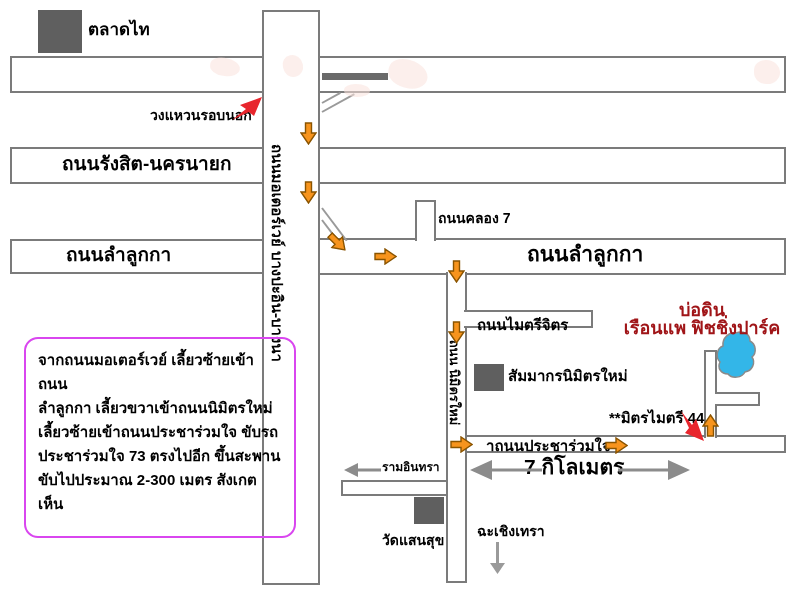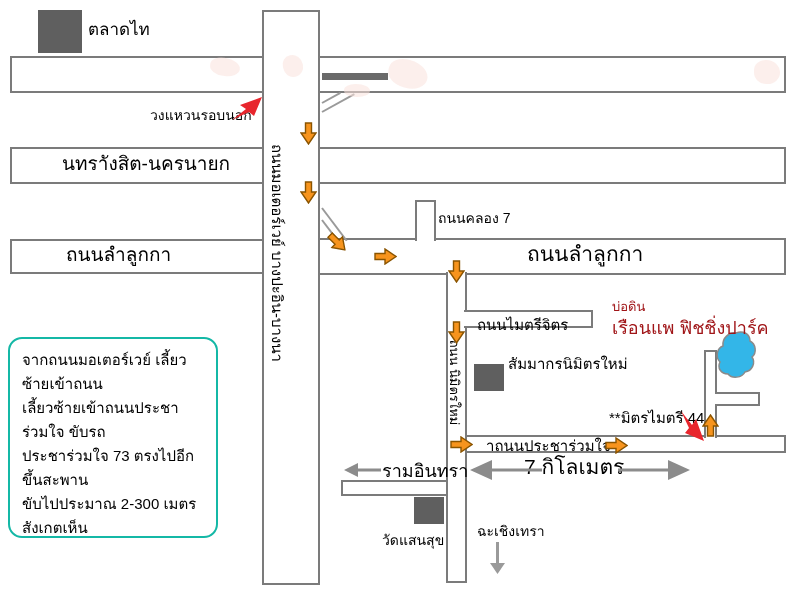--- a/index.html
+++ b/index.html
@@ -1,17 +1,17 @@
 <!DOCTYPE html>
 <html><head>
 <meta charset="utf-8">
 <style>
   html,body{margin:0;padding:0;background:#fff;}
   #map{position:relative;width:800px;height:600px;background:#fff;overflow:hidden;
-       font-family:"Liberation Sans","DejaVu Sans",sans-serif;font-weight:normal;color:#000;}
+       font-family:"Liberation Sans","DejaVu Sans",sans-serif;font-weight:bold;color:#000;}
   .abs{position:absolute;box-sizing:border-box;}
   .road{position:absolute;box-sizing:border-box;background:#fff;border:2px solid #7b7b7b;}
   .noL{border-left:none;} .noT{border-top:none;} .noB{border-bottom:none;}
   .lbl{position:absolute;white-space:nowrap;line-height:1.15;}
   .graybox{position:absolute;background:#5f5f5f;}
   .dline{position:absolute;height:2px;background:#9a9a9a;transform-origin:0 50%;}
   .blob{position:absolute;background:#f9e2dd;opacity:.55;border-radius:45% 55% 50% 50%;}
   .vtext{position:absolute;text-align:center;transform:rotate(90deg);transform-origin:50% 50%;white-space:nowrap;}
   .red{color:#a01518;}
   svg.abs{overflow:visible;}
@@ -82,33 +82,33 @@
     <path d="M22 3 C29 0 36 4 36 11 C42 14 43 23 38 27 C42 33 38 41 31 42 C28 48 18 49 14 44 C7 44 3 38 6 32 C1 27 3 18 9 16 C8 8 15 2 22 3 Z" fill="#33B6E8" stroke="#8a8a8a" stroke-width="1.5"></path>
   </svg>
 
   
   <div class="graybox" style="left:38px;top:10px;width:44px;height:43px;"></div>
   <div class="graybox" style="left:474px;top:364px;width:30px;height:27px;"></div>
   <div class="graybox" style="left:414px;top:497px;width:30px;height:27px;"></div>
 
   
   <div class="lbl" style="left:88px;top:20px;font-size:17px;">ตลาดไท</div>
-  <div class="lbl" style="left:62px;top:153px;font-size:19px;">นทราังสิต-นครนายก</div>
+  <div class="lbl" style="left:62px;top:153px;font-size:19px;">ถนนรังสิต-นครนายก</div>
   <div class="lbl" style="left:66px;top:244px;font-size:19px;">ถนนลำลูกกา</div>
   <div class="lbl" style="left:527px;top:242px;font-size:21px;">ถนนลำลูกกา</div>
   <div class="lbl" style="left:150px;top:107px;font-size:14px;">วงแหวนรอบนอก</div>
   <div class="lbl" style="left:438px;top:210px;font-size:14px;">ถนนคลอง 7</div>
   <div class="lbl" style="left:477px;top:316px;font-size:15px;">ถนนไมตรีจิตร</div>
-  <div class="lbl" style="left:508px;top:355px;font-size:15px;">สัมมากรนิมิตรใหม่</div>
-  <div class="lbl red" style="left:612px;top:300px;width:180px;font-size:13px;">บ่อดิน</div>
-  <div class="lbl red" style="left:612px;top:318px;width:180px;font-size:18px;">เรือนแพ ฟิชชิ่งปาร์ค</div>
+  <div class="lbl" style="left:508px;top:367px;font-size:15px;">สัมมากรนิมิตรใหม่</div>
+  <div class="lbl red" style="left:612px;top:300px;width:180px;text-align:center;font-size:18px;">บ่อดิน</div>
+  <div class="lbl red" style="left:612px;top:318px;width:180px;text-align:center;font-size:18px;">เรือนแพ ฟิชชิ่งปาร์ค</div>
   <div class="lbl" style="left:609px;top:409px;font-size:15px;">**มิตรไมตรี 44</div>
   <div class="lbl" style="left:486px;top:437px;font-size:15px;">าถนนประชาร่วมใจ</div>
   <div class="lbl" style="left:524px;top:455px;font-size:21px;">7 กิโลเมตร</div>
-  <div class="lbl" style="left:382px;top:461px;font-size:18px;">รามอินทรา</div>
+  <div class="lbl" style="left:382px;top:461px;font-size:12px;">รามอินทรา</div>
   <div class="lbl" style="left:382px;top:532px;font-size:14px;">วัดแสนสุข</div>
   <div class="lbl" style="left:477px;top:523px;font-size:14px;text-align:center;">ฉะเชิงเทรา</div>
 
   
   <div class="vtext" style="left:157px;top:244px;width:245px;height:18px;font-size:15px;">ถนนมอเตอร์เวย์ บางปะอิน-บางนา</div>
   <div class="vtext" style="left:404px;top:374px;width:105px;height:17px;font-size:13px;">ถนน นิมิตรใหม่</div>
 
   
   <svg class="abs" style="left:300px;top:122px;" width="17" height="23">
       <use href="#oarr"></use>
@@ -156,21 +156,22 @@
       <rect x="22" y="10.5" width="52" height="3" fill="#8c8c8c"></rect>
     <rect x="150" y="10.5" width="52" height="3" fill="#8c8c8c"></rect>
       <polygon points="200,2 222,12 200,22" fill="#8c8c8c"></polygon>
   </svg>
   <svg class="abs" style="left:488px;top:542px;" width="19" height="33" viewBox="0 0 19 33">
     <rect x="8" y="0" width="3" height="23" fill="#9a9a9a"></rect>
       <polygon points="2,21 9.5,32 17,21" fill="#9a9a9a"></polygon>
   </svg>
 
   
-  <div class="abs" style="left:8px;top:337px;width:210px;height:201px;border:2px solid #14b8a6;border-radius:14px;padding:9px 12px;font-size:15px;line-height:24px;">
+  <div class="abs" style="left:24px;top:337px;width:272px;height:201px;border:2px solid #d946ef;border-radius:14px;padding:9px 12px;font-size:15px;line-height:24px;">
     <div>จากถนนมอเตอร์เวย์ เลี้ยวซ้ายเข้าถนน</div>
+    <div>ลำลูกกา เลี้ยวขวาเข้าถนนนิมิตรใหม่</div>
     <div>เลี้ยวซ้ายเข้าถนนประชาร่วมใจ ขับรถ</div>
     <div>ประชาร่วมใจ 73 ตรงไปอีก ขึ้นสะพาน</div>
     <div>ขับไปประมาณ 2-300 เมตร สังเกตเห็น</div>
 
   </div>
 
 </div>
 
 </body></html>

